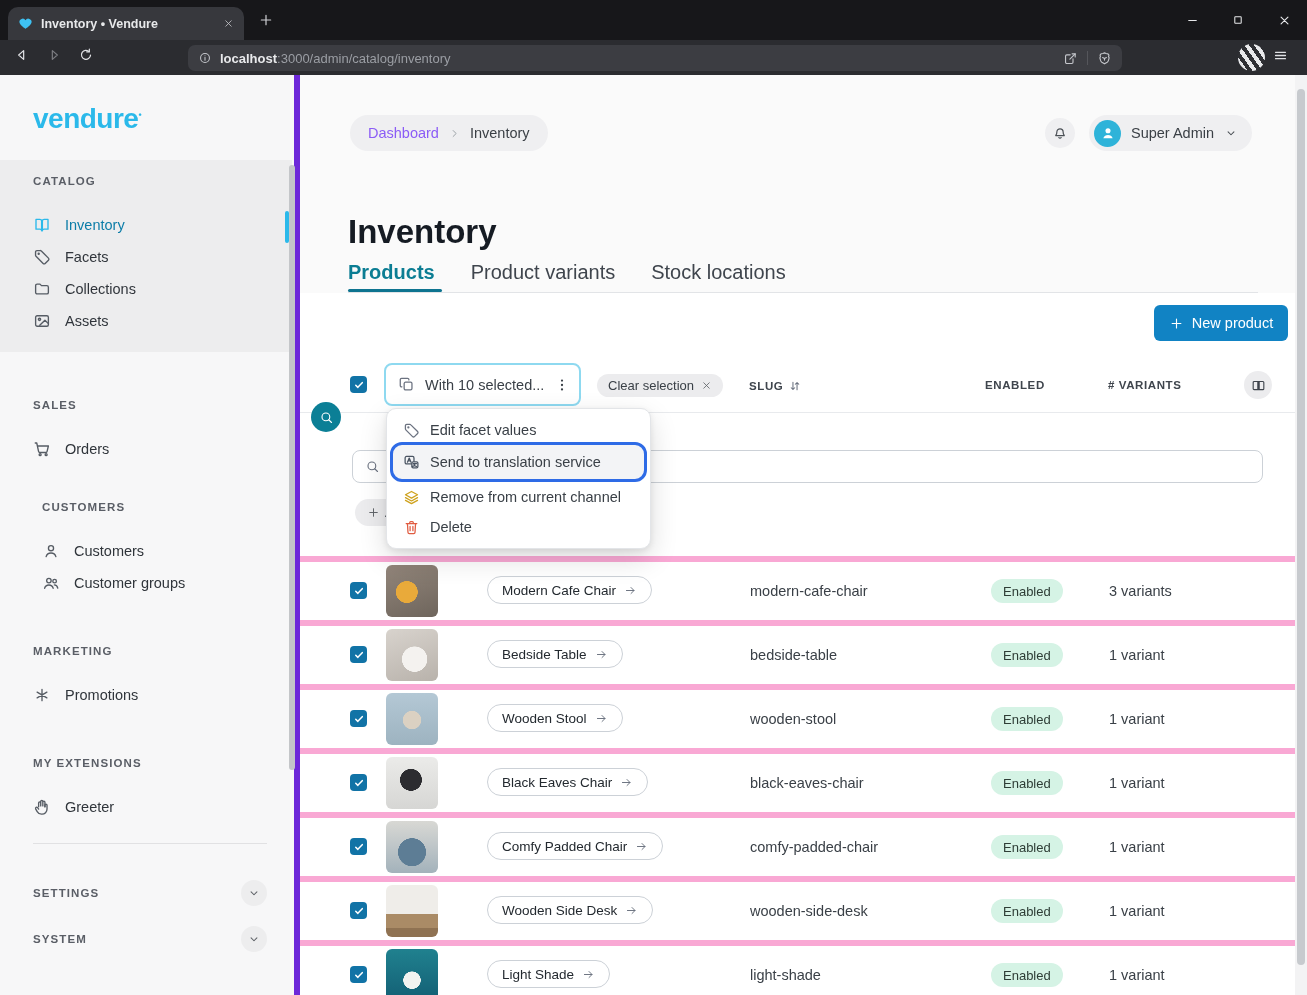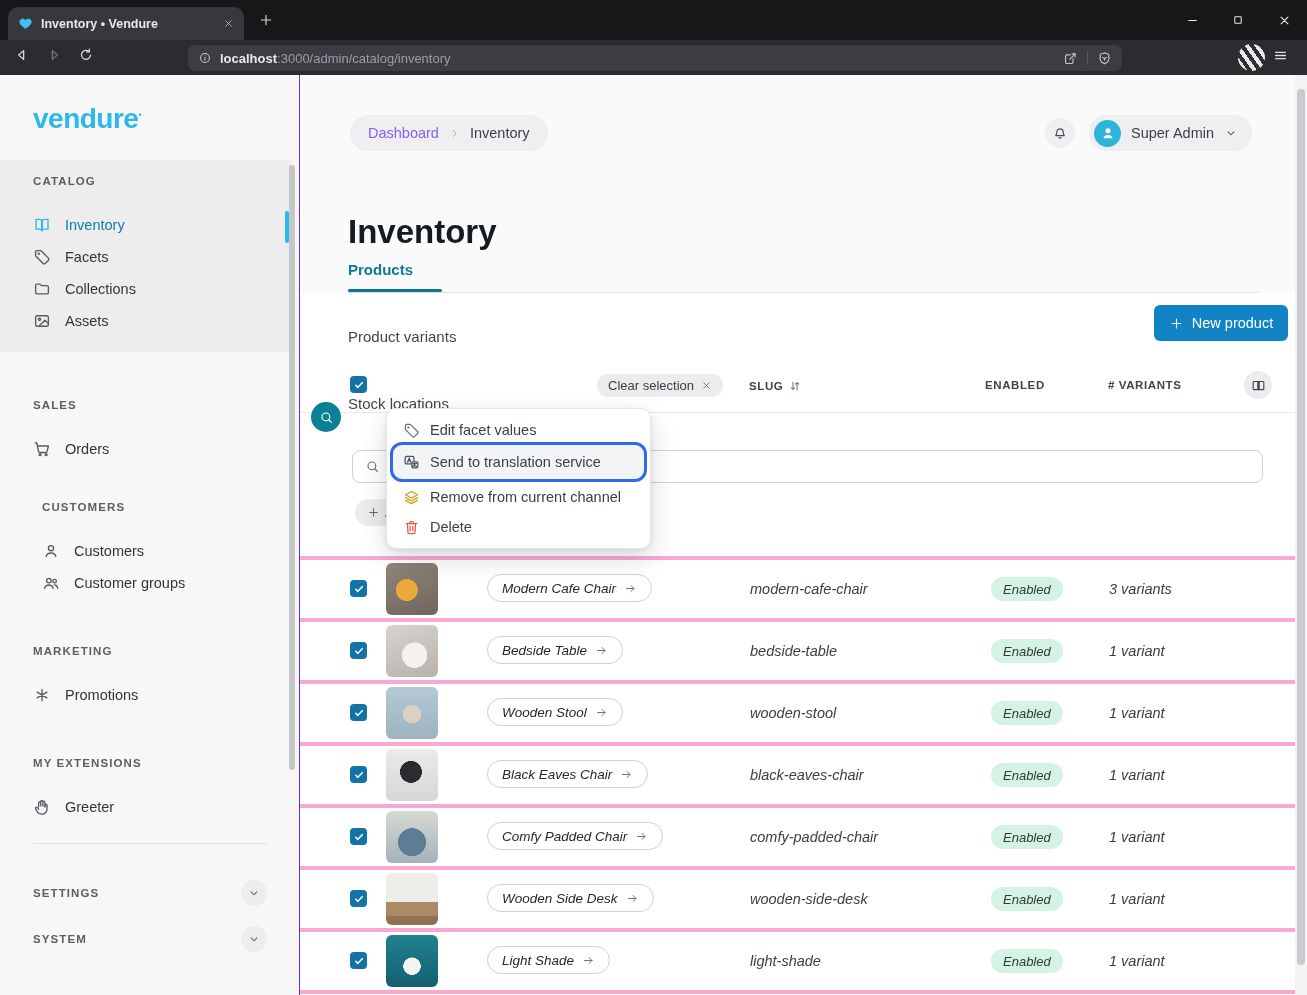--- a/index.html
+++ b/index.html
@@ -26,21 +26,21 @@
   .url-host{color:#e8e9eb;font-weight:700;text-align:center;}
   .url-path{color:#9b9ea4;}
   .url-spacer{flex:1;}
   .url-share{color:#c4c6cb;}
   .url-div{width:1px;height:14px;background:#55565b;margin:0 9px;}
   .url-brave{color:#c4c6cb;}
   .profile{position:absolute;left:1238px;top:44px;width:27px;height:27px;border-radius:50%;background:repeating-linear-gradient(55deg,#2e2f33 0 4px,#e8e9eb 4px 8px);}
   .burger{position:absolute;left:1272px;top:47px;color:#dfe0e3;}
 
   
-  .sidebar{position:absolute;left:0;top:75px;width:300px;height:920px;background:#f7f7f8;border-right:1px solid #6d28d9;box-sizing:border-box;}
+  .sidebar{position:absolute;left:0;top:75px;width:300px;height:920px;background:#f7f7f8;border-right:6px solid #6d28d9;box-sizing:border-box;}
   .logo{position:absolute;left:33px;top:28px;font-size:28px;font-weight:700;color:#2bb9ea;letter-spacing:-0.5px;}
   .logo sup{font-size:9px;color:#2bb9ea;}
   .nav-group{position:absolute;left:0;width:292px;box-sizing:border-box;padding-top:15px;}
   .nav-group.shaded{background:#ededee;height:192px;}
   .group-label{margin:0 0 22px 33px;font-size:11.5px;font-weight:700;letter-spacing:1.1px;color:#5a5e66;}
   .nav-item{height:32px;display:flex;align-items:center;gap:14px;padding-left:33px;font-size:14.5px;color:#30353b;cursor:pointer;}
   .nav-item .ic{color:#565c64;}
   .nav-item.active{color:#0c7da8;font-weight:500;}
   .nav-item.active .ic{color:#2bb9ea;}
   .active-bar{position:absolute;right:3px;width:4px;height:32px;background:#2bb9ea;border-radius:2px;}
@@ -56,21 +56,21 @@
   .crumb{position:absolute;left:50px;top:40px;height:36px;border-radius:18px;background:#efeff1;display:flex;align-items:center;gap:9px;padding:0 18px;font-size:14.5px;}
   .crumb-a{color:#8b5cf6;}
   .crumb-sep{color:#9aa0a6;}
   .crumb-b{color:#3a3f45;font-weight:500;}
   .bell{position:absolute;left:745px;top:43px;width:30px;height:30px;border-radius:50%;background:#efeff1;display:flex;align-items:center;justify-content:center;color:#4a4f55;cursor:pointer;}
   .userpill{position:absolute;left:789px;top:40px;height:36px;border-radius:18px;background:#efeff1;display:flex;align-items:center;gap:10px;padding:0 14px 0 5px;cursor:pointer;}
   .avatar{width:27px;height:27px;border-radius:50%;background:#2eb3d9;display:flex;align-items:center;justify-content:center;}
   .username{font-size:14.5px;color:#3a3f45;}
   .userchev{color:#4a4f55;}
   .page-title{position:absolute;left:48px;top:116px;font-size:33px;font-weight:700;color:#151b23;}
-  .tabs{position:absolute;left:48px;top:186px;display:flex;gap:36px;font-size:15px;flex-direction:column;}
+  .tabs{position:absolute;left:48px;top:186px;display:flex;gap:36px;font-size:20px;}
   .tab-item{color:#3f454d;padding-bottom:14px;cursor:pointer;}
   .tab-item.active{color:#0b7d93;font-weight:700;}
   .tab-underline{position:absolute;left:48px;top:214px;width:94px;height:3px;background:#0e7490;border-radius:2px;}
   .tabs-border{position:absolute;left:48px;top:217px;width:910px;height:1px;background:#e2e4e7;}
   .newprod{position:absolute;left:854px;top:230px;width:134px;height:36px;background:#1183c4;border:none;border-radius:6px;color:#fff;font-size:14.5px;font-weight:500;display:flex;align-items:center;justify-content:center;gap:8px;cursor:pointer;font-family:inherit;}
 
   
   .cb{width:17px;height:17px;border-radius:4px;background:#1173a6;display:inline-flex;align-items:center;justify-content:center;color:#fff;cursor:pointer;}
   .hdr-cb{position:absolute;left:50px;top:301px;}
   .ws-btn{position:absolute;left:84px;top:288px;width:197px;height:43px;border:2px solid #8ed9f0;border-radius:8px;background:#fff;display:flex;align-items:center;gap:10px;padding:0 12px;box-sizing:border-box;cursor:pointer;font-family:inherit;}
@@ -94,21 +94,21 @@
   .addfilter .ic{color:#5f6368;}
 
   
   .ctx-menu{position:absolute;left:86px;top:333px;width:265px;background:#fff;border:1px solid #e3e5e8;border-radius:10px;box-shadow:0 10px 28px rgba(0,0,0,.14),0 2px 6px rgba(0,0,0,.08);padding:6px;box-sizing:border-box;z-index:40;}
   .menu-item{height:30px;display:flex;align-items:center;gap:10px;padding:0 10px;font-size:14.5px;color:#3a4047;border-radius:8px;cursor:pointer;}
   .menu-item .ic{color:#4b5563;}
   .menu-item.focused{height:34px;background:#f3f4f6;outline:3px solid #2e6be6;border-radius:9px;margin-bottom:3px;}
 
   
   .rows{position:absolute;left:0;top:481px;width:995px;height:439px;overflow:hidden;}
-  .row{position:relative;height:58px;border-top:4px solid #f9a8d4;font-style:italic;}
+  .row{position:relative;height:58px;border-top:6px solid #f9a8d4;}
   .row .cb{position:absolute;left:50px;top:20px;}
   .thumb{position:absolute;left:86px;top:3px;width:52px;height:52px;border-radius:6px;cursor:pointer;}
   .pill{position:absolute;left:187px;top:14px;height:28px;border:1px solid #ccd1d7;border-radius:15px;display:inline-flex;align-items:center;gap:8px;padding:0 14px;box-sizing:border-box;font-size:13.5px;color:#23292f;background:#fff;cursor:pointer;white-space:nowrap;}
   .pill .arr{color:#6b7280;}
   .slug{position:absolute;left:450px;top:21px;font-size:14.5px;color:#3a4047;}
   .badge{position:absolute;left:691px;top:17px;height:24px;border-radius:12px;background:#d5f3e5;color:#2e3d36;font-size:13px;display:inline-flex;align-items:center;padding:0 12px;}
   .variants{position:absolute;left:809px;top:21px;font-size:14.5px;color:#3a4047;}
 
   
   .vscroll{position:absolute;left:995px;top:0;width:12px;height:920px;background:#f3f3f4;}
@@ -392,20 +392,36 @@
       <span>New product</span>
     </button>
 
     <span class="cb hdr-cb">
         <span class="ic">
           <svg width="12" height="12" viewBox="0 0 24 24" fill="none" stroke="currentColor" stroke-width="1.8" stroke-linecap="round" stroke-linejoin="round">
             <path d="m5.5 12.5 4.2 4.2 8.8-9.4" stroke-width="3"></path>
           </svg>
         </span>
       </span>
+    <button class="ws-btn">
+      <span class="ic copyic">
+          <svg width="17" height="17" viewBox="0 0 24 24" fill="none" stroke="currentColor" stroke-width="1.8" stroke-linecap="round" stroke-linejoin="round">
+            <rect x="8.7" y="8.7" width="11" height="11" rx="2"></rect>
+            <path d="M5.5 15.3H5a1.8 1.8 0 0 1-1.8-1.8V5A1.8 1.8 0 0 1 5 3.2h8.5A1.8 1.8 0 0 1 15.3 5v.5"></path>
+          </svg>
+        </span>
+      <span class="ws-label">With 10 selected...</span>
+      <span class="ic ws-dots">
+          <svg width="16" height="16" viewBox="0 0 24 24" fill="none" stroke="currentColor" stroke-width="1.8" stroke-linecap="round" stroke-linejoin="round">
+            <circle cx="12" cy="5.3" r="1.7" fill="currentColor" stroke="none"></circle>
+            <circle cx="12" cy="12" r="1.7" fill="currentColor" stroke="none"></circle>
+            <circle cx="12" cy="18.7" r="1.7" fill="currentColor" stroke="none"></circle>
+          </svg>
+        </span>
+    </button>
     <span class="clear-chip">
       <span>Clear selection</span>
       <span class="ic">
           <svg width="11" height="11" viewBox="0 0 24 24" fill="none" stroke="currentColor" stroke-width="1.8" stroke-linecap="round" stroke-linejoin="round">
             <path d="m6 6 12 12M18 6 6 18"></path>
           </svg>
         </span>
     </span>
     <span class="colh col-slug">
       <span>SLUG</span>

